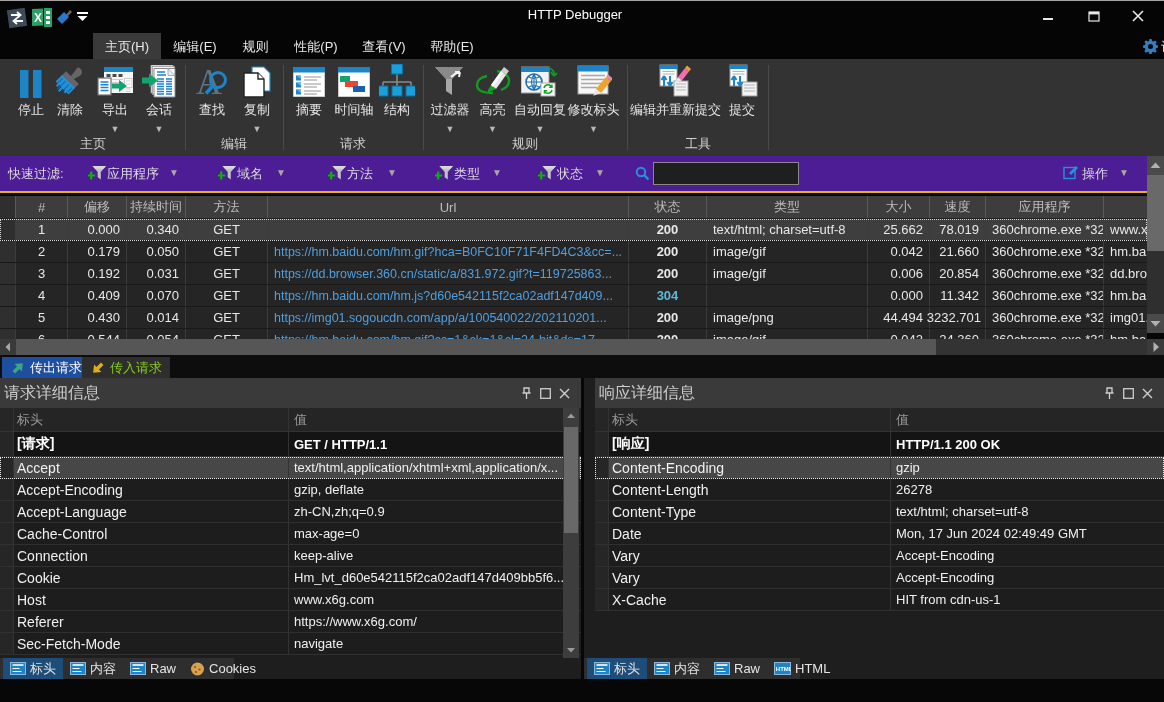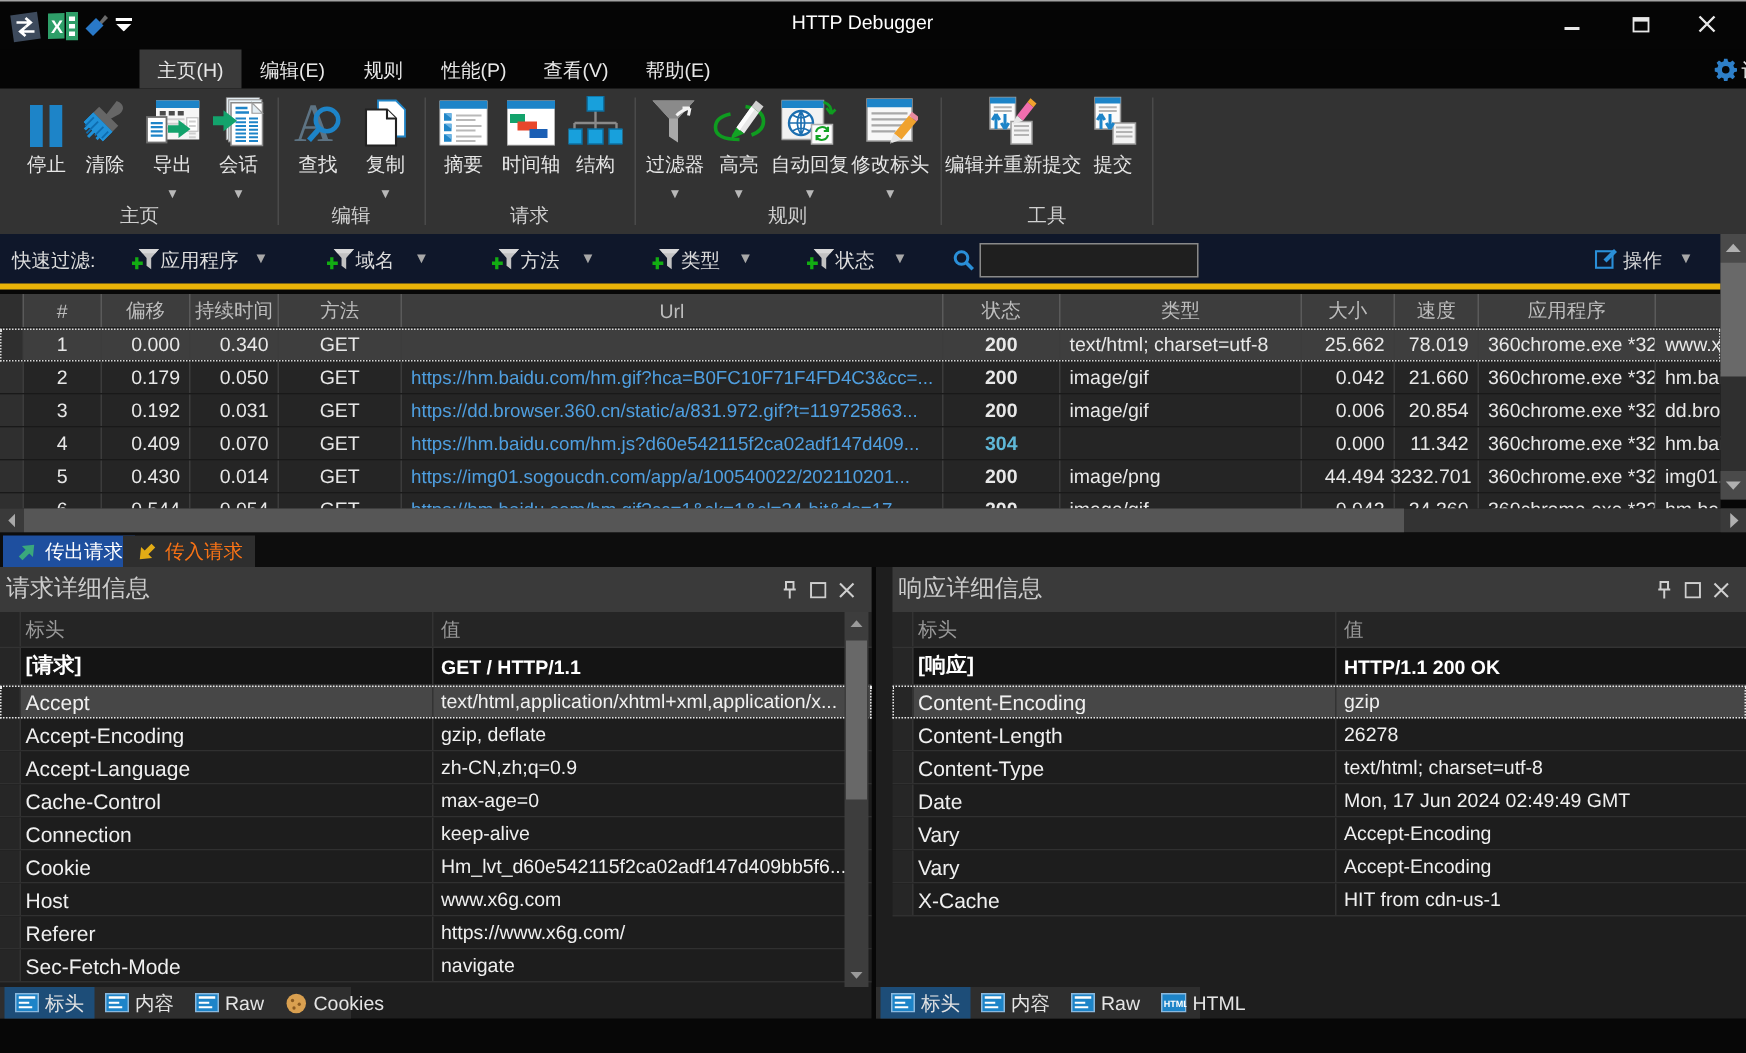--- a/index.html
+++ b/index.html
@@ -20,21 +20,21 @@
 
 #ribbon { position:absolute; left:0; top:58px; width:1164px; height:97px; background:#333333; }
 .rbtn { position:absolute; top:4px; text-align:center; color:#e6e6e6; font-size:13px; }
 .rbtn .ric { height:36px; display:flex; align-items:flex-start; justify-content:center; }
 .rbtn .rlbl { margin-top:2px; white-space:nowrap; }
 .rdrop { position:absolute; color:#b8b8b8; font-size:9px; top:61px; width:100%; text-align:center; }
 .rgsep { position:absolute; top:6px; width:1px; height:85px; background:#4a4a4a; }
 .rglbl { position:absolute; top:76px; color:#d0d0d0; font-size:13px; white-space:nowrap; }
 
 
-#filterbar { position:absolute; left:0; top:155px; width:1164px; height:37px; background:#0f172a; border-bottom:4px solid #eab308; }
+#filterbar { position:absolute; left:0; top:155px; width:1164px; height:37px; background:#4c1d95; border-bottom:2px solid #eab308; }
 .fitem { position:absolute; top:9px; color:#dcdcdc; font-size:13px; white-space:nowrap; }
 .farr { font-size:10px !important; color:#a8a8a8 !important; top:11px !important; }
 #searchbox { position:absolute; left:653px; top:6px; width:146px; height:23px; background:#1f1f1f; border:1px solid #898989; }
 
 
 #grid { position:absolute; left:0; top:195px; width:1147px; height:143px; background:#252525; overflow:hidden; }
 .ghead { display:flex; height:23px; background:#3d3d3d; color:#bdbdbd; font-size:13px; border-bottom:1px solid #1f1f1f; }
 .ghead > div { border-right:1px solid #5a5a5a; display:flex; align-items:center; justify-content:center; overflow:hidden; }
 .grow { display:flex; height:22px; color:#e8e8e8; font-size:13px; border-bottom:1px solid #191919; background:#252525; }
 .grow > div { border-right:1px solid #3c3c3c; display:flex; align-items:center; padding:0 6px; overflow:hidden; white-space:nowrap; }
@@ -56,21 +56,21 @@
 
 
 #vscroll { position:absolute; left:1147px; top:155px; width:17px; height:177px; background:#2f2f2f; }
 
 #hscroll { position:absolute; left:0; top:338px; width:1164px; height:16px; background:#333333; }
 
 
 #doctabs { position:absolute; left:0; top:354px; width:1164px; height:23px; background:#0d0d0d;text-align:center; }
 .dtab { position:absolute; top:2px; height:21px; display:flex; align-items:center; font-size:13px; padding:0 8px; }
 #dtab1 { left:2px; background:#1e4f9f; color:#fff; }
-#dtab2 { left:82px; background:#2e2e2e; color:#f97316; }
+#dtab2 { left:82px; background:#2e2e2e; color:#84cc16; }
 
 
 .panel { position:absolute; top:377px; height:301px; background:#1e1e1e; }
 #panelL { left:0; width:581px; }
 #panelR { left:584px; width:580px;padding-left:11px; }
 .ptitle { height:30px; background:#3a3a3a; color:#cccccc; font-size:16px; line-height:30px; padding-left:4px; position:relative; }
 .pticons { position:absolute; right:11px; top:0; height:30px; display:flex; align-items:center; gap:8px; color:#cfcfcf; }
 .dhead { display:flex; height:24px; background:#252525; color:#9a9a9a; font-size:13px; align-items:center; border-bottom:1px solid #333; }
 .drow { display:flex; height:22px; color:#f0f0f0; font-size:14px; align-items:center; border-bottom:1px solid #303030; background:#1d1d1d; }
 .drow.first { height:25px; font-weight:bold; background:#141414; color:#fff; }

